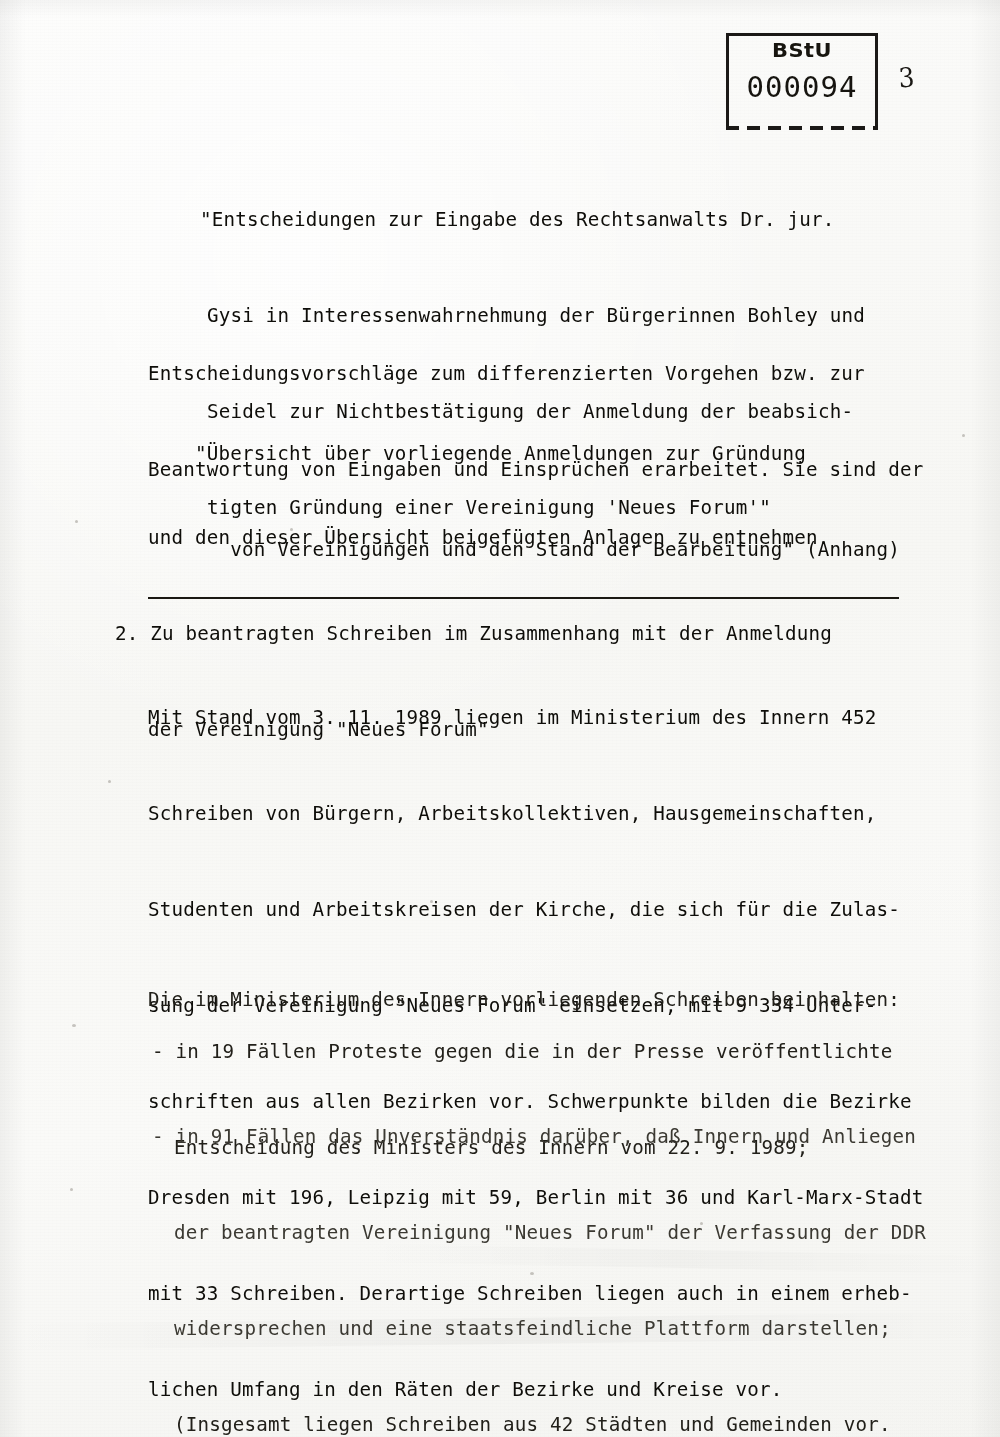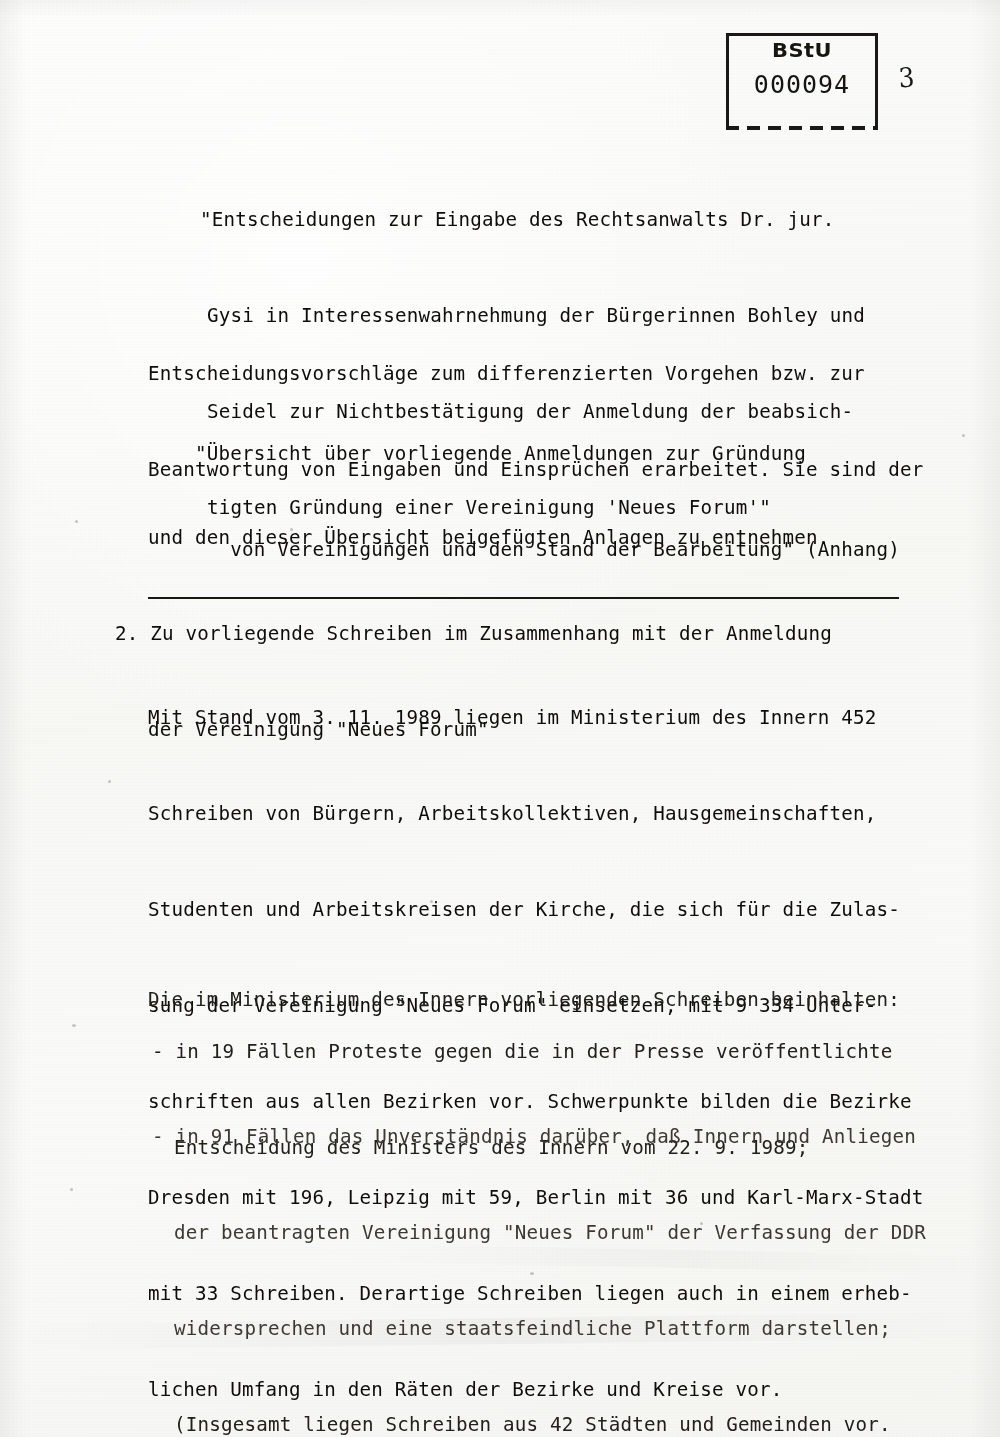--- a/index.html
+++ b/index.html
@@ -93,21 +93,21 @@
     color: #17150f;
     transform: scaleY(0.94);
   }
   .stamp-number {
     position: absolute;
     left: 726px;
     top: 70px;
     width: 152px;
     text-align: center;
     font-family: "DejaVu Sans Mono", "Liberation Mono", monospace;
-    font-size: 25px;
+    font-size: 29px;
     letter-spacing: 1px;
     color: #16140f;
   }
   .page-number {
     position: absolute;
     left: 898px;
     top: 62px;
     font-family: "DejaVu Serif", "Liberation Serif", serif;
     font-size: 27px;
     color: #1a1814;
@@ -214,21 +214,21 @@
   <div class="block typed ink-strong" id="quote-block-2">
     <span class="ln">    "Übersicht über vorliegende Anmeldungen zur Gründung</span>
     <span class="ln">       von Vereinigungen und den Stand der Bearbeitung" (Anhang)</span>
   </div>
 
   <div class="block typed ink-strong" id="para-2">
     <span class="ln">und den dieser Übersicht beigefügten Anlagen zu entnehmen.</span>
   </div>
 
   <div class="block typed ink-strong" id="section-2">
-    <span class="ln"><span>2.</span><span> </span><span>Zu vorliegende Schreiben im Zusammenhang mit der Anmeldung</span></span>
+    <span class="ln"><span>2.</span><span> </span><span>Zu beantragten Schreiben im Zusammenhang mit der Anmeldung</span></span>
     <span class="ln ln2">der Vereinigung "Neues Forum"</span>
   </div>
   <div class="head-rule"></div>
 
   <div class="block typed ink-strong" id="para-3">
     <span class="ln">Mit Stand vom 3. 11. 1989 liegen im Ministerium des Innern 452</span>
     <span class="ln">Schreiben von Bürgern, Arbeitskollektiven, Hausgemeinschaften,</span>
     <span class="ln">Studenten und Arbeitskreisen der Kirche, die sich für die Zulas-</span>
     <span class="ln">sung der Vereinigung "Neues Forum" einsetzen, mit 9 334 Unter-</span>
     <span class="ln">schriften aus allen Bezirken vor. Schwerpunkte bilden die Bezirke</span>

